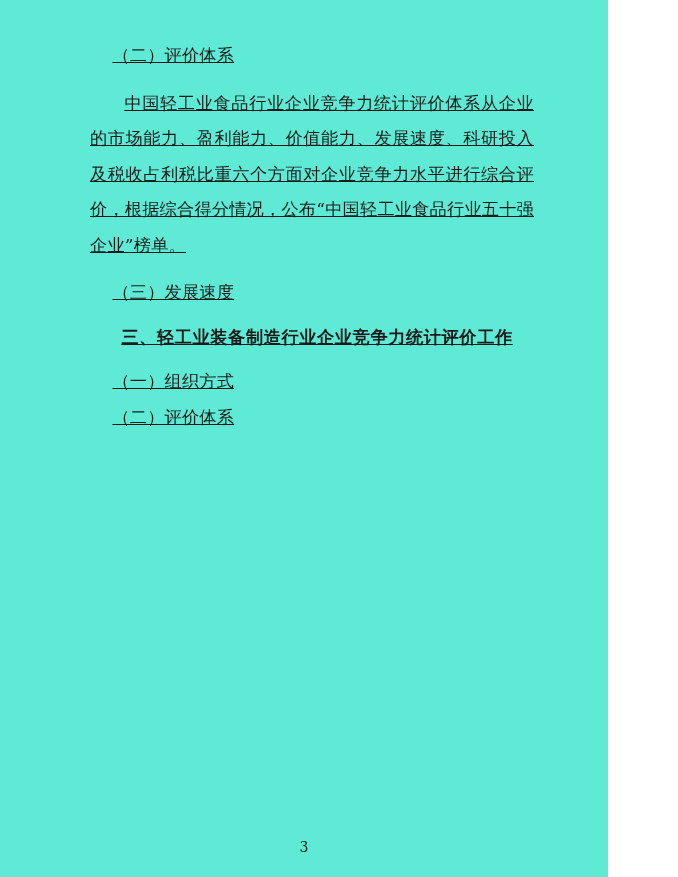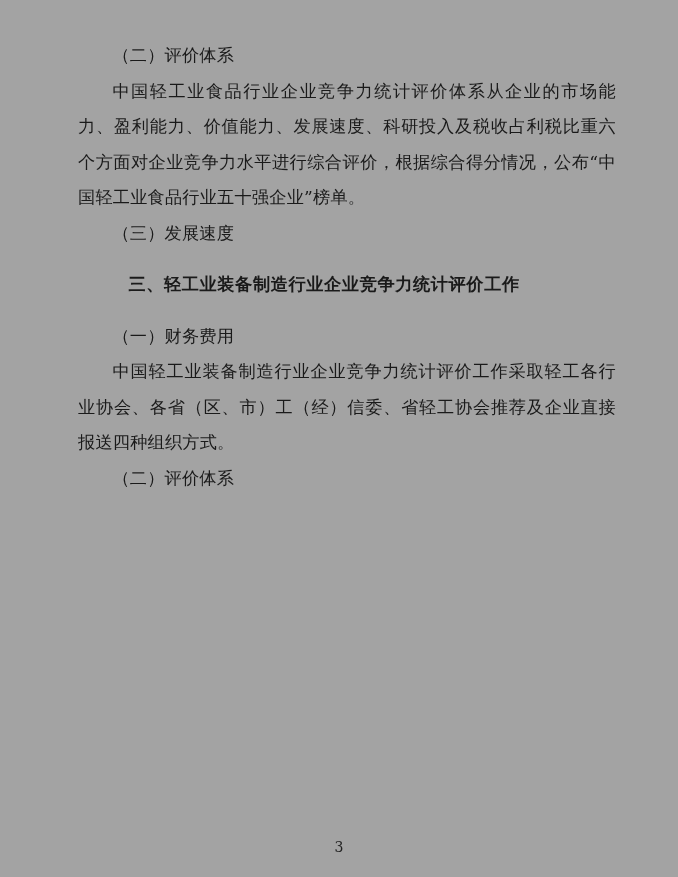--- a/index.html
+++ b/index.html
@@ -9,39 +9,40 @@
   body {
     width: 678px;
     height: 877px;
     background: #ffffff;
     font-family: "DejaVu Serif", "Liberation Serif", serif;
     color: #1a1a1a;
     overflow: hidden;
   }
   .page {
     position: relative;
-    width: 678px;
+    width: 608px;
     height: 877px;
     box-sizing: border-box;
     padding: 38px 62px 0 78px;
-    background: #a3a3a3;
+    background: #5eead4;
+    text-decoration: underline;
   }
   .doc-body {
     font-size: 17.2px;
     line-height: 35.5px;
     letter-spacing: 0.2px;
     text-align: justify;
     text-justify: inter-ideograph;
   }
   .para {
-    margin: 0;
+    margin: 12px;
     text-indent: 2em;
   }
   .heading {
-    margin: 16px;
+    margin: 9px;
     font-weight: bold;
     text-indent: 2em;
     letter-spacing: 0.6px;
   }
   .sub-heading {
     margin: 0;
     text-indent: 2em;
   }
   .link-text {
     text-decoration: none;
@@ -66,23 +67,22 @@
 
     <p class="sub-heading">（二）评价体系</p>
 
     <p class="para">中国轻工业食品行业企业竞争力统计评价体系从企业的市场能力、盈利能力、价值能力、发展速度、科研投入及税收占利税比重六个方面对企业竞争力水平进行综合评价，根据综合得分情况，公布“中国轻工业食品行业五十强企业”榜单。</p>
 
     <p class="sub-heading">（三）发展速度</p>
 
 
     <p class="heading">三、轻工业装备制造行业企业竞争力统计评价工作</p>
 
-    <p class="sub-heading">（一）财务费用</p>
+    <p class="sub-heading">（一）组织方式</p>
 
-    <p class="para">中国轻工业装备制造行业企业竞争力统计评价工作采取轻工各行业协会、各省（区、市）工（经）信委、省轻工协会推荐及企业直接报送四种组织方式。</p>
 
     <p class="sub-heading">（二）评价体系</p>
 
 
   </div>
 
   <div class="page-number">3</div>
 </div>
 
 </body></html>

